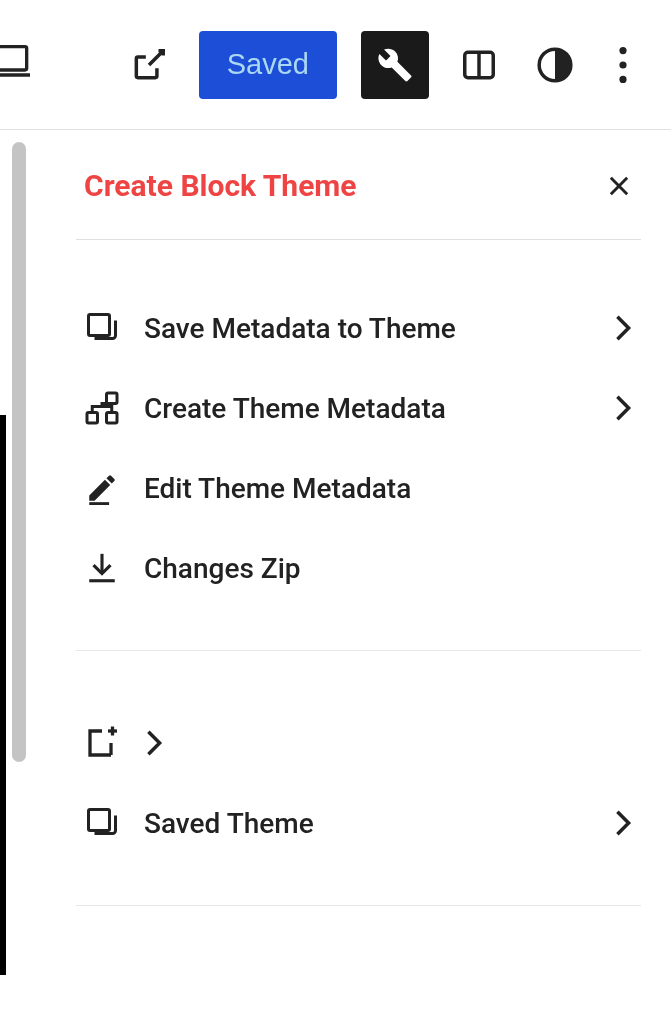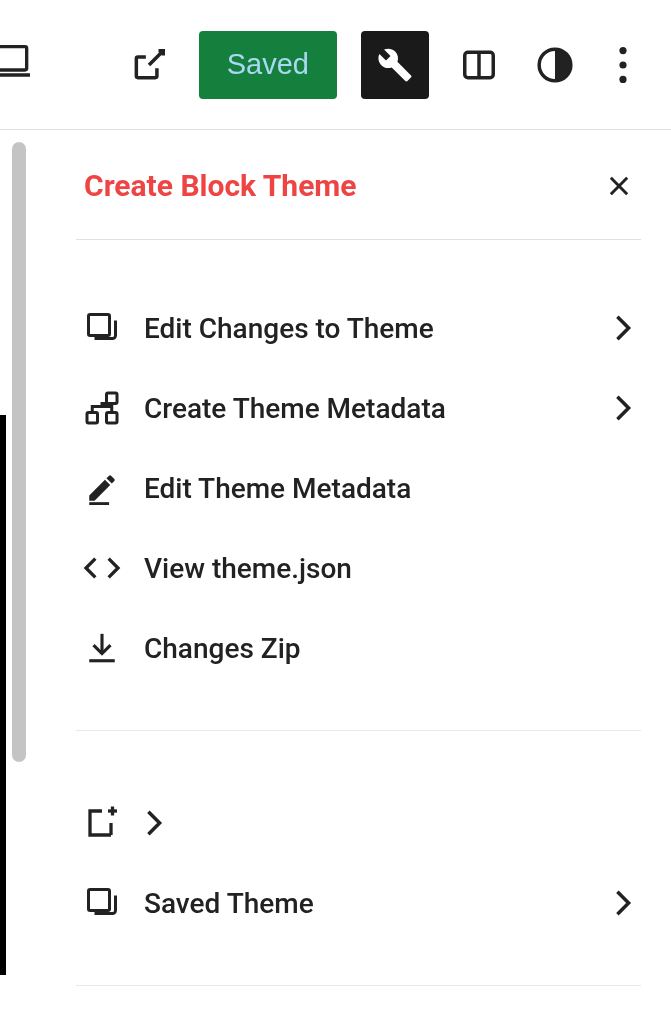--- a/index.html
+++ b/index.html
@@ -33,21 +33,21 @@
       display: flex;
       align-items: center;
       justify-content: center;
       width: 52px;
       height: 52px;
       cursor: pointer;
       background: transparent;
       border: none;
     }
     .saved-btn {
-      background: #15803d;
+      background: #1d4ed8;
       color: #aad8f2;
       font-size: 29px;
       font-weight: 500;
       padding: 0 28px;
       height: 68px;
       border-radius: 4px;
       display: flex;
       align-items: center;
       justify-content: center;
       border: none;
@@ -201,21 +201,21 @@
 
     <div class="menu-section">
 
       <div class="menu-item">
         <span class="menu-icon">
           <svg width="36" height="36" viewBox="0 0 24 24" fill="none" stroke="#222" stroke-width="2">
             <rect x="3" y="3" width="14" height="14" rx="1"></rect>
             <path d="M7 19h12a2 2 0 0 0 2-2V7"></path>
           </svg>
         </span>
-        <span class="menu-label">Edit Changes to Theme</span>
+        <span class="menu-label">Save Metadata to Theme</span>
         <span class="chevron">
           <svg width="20" height="28" viewBox="0 0 12 20" fill="none" stroke="#222" stroke-width="2.5">
             <polyline points="2,2 10,10 2,18"></polyline>
           </svg>
         </span>
       </div>
 
       <div class="menu-item">
         <span class="menu-icon">
           <svg width="36" height="36" viewBox="0 0 24 24" fill="none" stroke="#222" stroke-width="2">
@@ -236,29 +236,20 @@
       <div class="menu-item">
         <span class="menu-icon">
           <svg width="34" height="34" viewBox="0 0 24 24" fill="#222">
             <path d="M3 17.25V21h3.75L17.81 9.94l-3.75-3.75L3 17.25zM20.71 7.04a1 1 0 0 0 0-1.41l-2.34-2.34a1 1 0 0 0-1.41 0l-1.83 1.83 3.75 3.75 1.83-1.83z"></path>
             <rect x="3" y="22" width="14" height="2"></rect>
           </svg>
         </span>
         <span class="menu-label">Edit Theme Metadata</span>
       </div>
 
-      <div class="menu-item">
-        <span class="menu-icon">
-          <svg width="40" height="30" viewBox="0 0 30 20" fill="none" stroke="#222" stroke-width="2.5">
-            <polyline points="10,3 3,10 10,17"></polyline>
-            <polyline points="20,3 27,10 20,17"></polyline>
-          </svg>
-        </span>
-        <span class="menu-label">View theme.json</span>
-      </div>
 
       <div class="menu-item">
         <span class="menu-icon">
           <svg width="34" height="34" viewBox="0 0 24 24" fill="none" stroke="#222" stroke-width="2.2">
             <line x1="12" y1="2" x2="12" y2="16"></line>
             <polyline points="6,10 12,16 18,10"></polyline>
             <line x1="3" y1="21" x2="21" y2="21"></line>
           </svg>
         </span>
         <span class="menu-label">Changes Zip</span>

